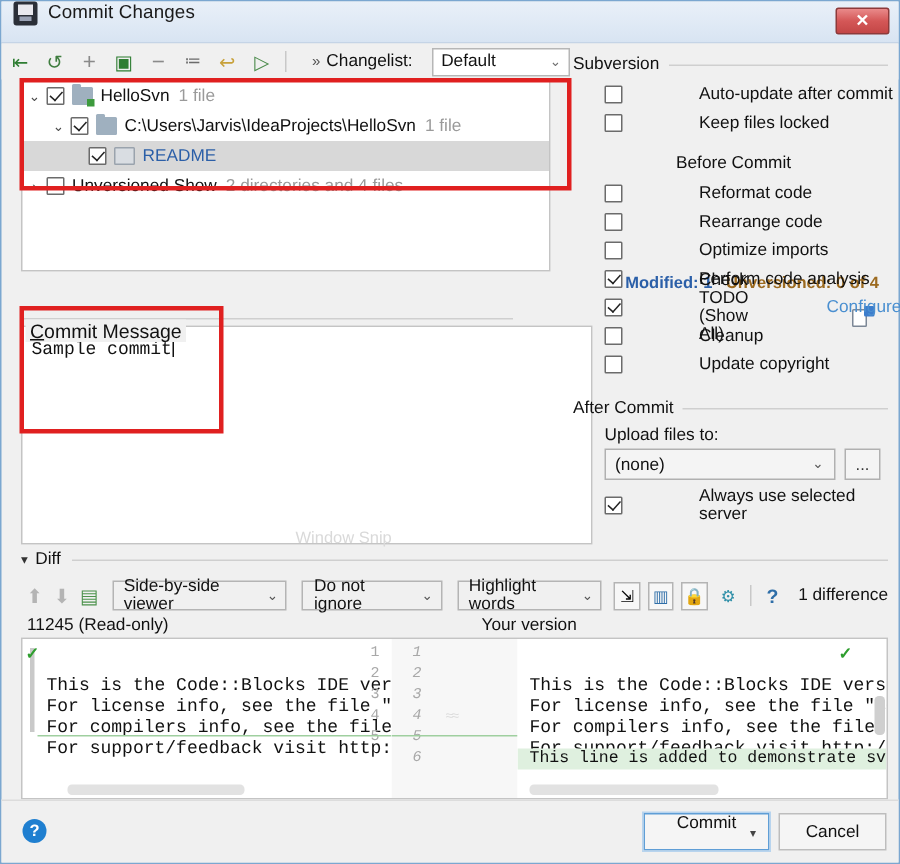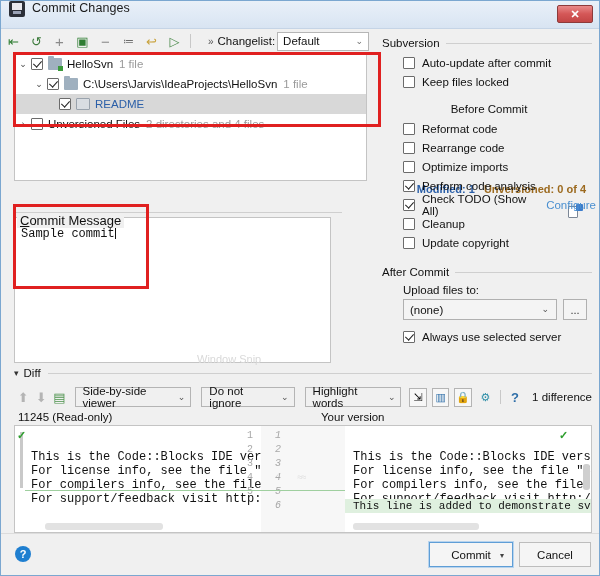--- a/index.html
+++ b/index.html
@@ -75,21 +75,21 @@
   .tb-sep {
     width: 1px; height: 14px; background: #c8c8c8; margin: 0 5px;
   }
   #changelist-wrap {
     display: flex; align-items: center;
     margin-left: 12px;
   }
   #changelist-chevron { color: #555; font-size: 10px; margin-right: 4px; }
   #changelist-label { font-size: 11.5px; color: #111; }
   #changelist-select {
-    margin-left: 2px;
+    margin-left: 13px;
     width: 92px; height: 19px;
     background: #ffffff;
     border: 1px solid #b6b6b6;
     font-size: 11.5px; color: #111;
     display: flex; align-items: center;
     padding-left: 5px;
     position: relative;
     cursor: pointer;
   }
   #changelist-select .cv { position: absolute; right: 5px; top: 3px; color: #707070; font-size: 9px; }
@@ -172,21 +172,21 @@
   #cm-icon .pg {
     position: absolute; left: 0; top: 2px; width: 10px; height: 12px;
     border: 1.4px solid #7c8796; background: #fff; border-radius: 1px;
   }
   #cm-icon .ar {
     position: absolute; right: 0px; top: 0px; width: 7px; height: 7px;
     background: #3d7dcc; border-radius: 1px;
   }
   #commit-msg-box {
     position: absolute; left: 13px; top: 216px;
-    width: 317px; height: 146px;
+    width: 381px; height: 146px;
     background: #ffffff; border: 1px solid #c4c4c4;
     padding: 5px 6px;
     overflow: hidden;
   }
   #commit-msg-text {
     font-family: "Liberation Mono", monospace;
     font-size: 12px; color: #111; white-space: pre;
     position: relative; display: inline-block;
   }
   #caret {
@@ -211,21 +211,21 @@
 
   
   #opts { position: absolute; left: 381px; top: 34px; width: 214px; }
   .grp-head {
     display: flex; align-items: center; margin-top: 2px; margin-bottom: 4px;
   }
   .grp-head .gt { font-size: 11.5px; color: #111; white-space: nowrap; }
   .grp-head .gl { flex: 1; height: 1px; background: #cfcfcf; margin-left: 6px; margin-right: 4px; }
   .opt-row {
     display: flex; align-items: center; height: 19px;
-    margin-left: 21px; font-size: 11.5px; color: #111; cursor: pointer;
+    margin-left: 21px; font-size: 11.5px; color: #111; cursor: pointer; gap: 44px;
   }
   .opt-row .cbx { margin-right: 7px; }
   .cfg-link { color: #4a8fd0; margin-left: 8px; cursor: pointer; }
   .sub-label { margin-left: 21px; font-size: 11.5px; color: #111; margin-top: 6px; margin-bottom: 3px; }
   #upload-row { display: flex; align-items: center; margin-left: 21px; }
   #upload-select {
     width: 154px; height: 21px; background: #f4f4f4;
     border: 1px solid #b0b0b0; font-size: 11.5px; color: #111;
     display: flex; align-items: center; padding-left: 6px; position: relative;
     cursor: pointer;
@@ -348,21 +348,21 @@
     position: absolute; left: 14px; top: 12px;
     width: 16px; height: 16px; border-radius: 50%;
     background: #1f7fd0; color: #fff; font-size: 11px; font-weight: bold;
     display: flex; align-items: center; justify-content: center; cursor: pointer;
   }
   #commit-btn {
     position: absolute; right: 86px; top: 8px;
     width: 84px; height: 25px;
     background: #f5f5f5; border: 1px solid #5f9ed6;
     outline: 1px solid #b8d4ee;
-    display: flex; align-items: center; justify-content: center;
+    display: flex; justify-content: center;
     font-size: 11.5px; color: #111; cursor: pointer;
   }
   #commit-btn .cv { position: absolute; right: 8px; top: 8px; font-size: 8px; color: #444; }
   #cancel-btn {
     position: absolute; right: 8px; top: 8px;
     width: 72px; height: 25px;
     background: #f5f5f5; border: 1px solid #bdbdbd;
     display: flex; align-items: center; justify-content: center;
     font-size: 11.5px; color: #111; cursor: pointer;
   }
@@ -418,21 +418,21 @@
 
     <div class="tree-row indent2 selected">
       <span class="cbx checked"></span>
       <span class="ficon file"></span>
       <span class="nm link">README</span>
     </div>
 
     <div class="tree-row">
       <span class="twisty">›</span>
       <span class="cbx"></span>
-      <span class="nm">Unversioned Files</span>
+      <span class="nm">Unversioned Show</span>
       <span class="sub">2 directories and 4 files</span>
     </div>
 
   </div>
 
   <div id="tree-status">
     <span id="stat-mod">Modified: 1</span>
     <span id="stat-unv">Unversioned: 0 of 4</span>
   </div>
 

